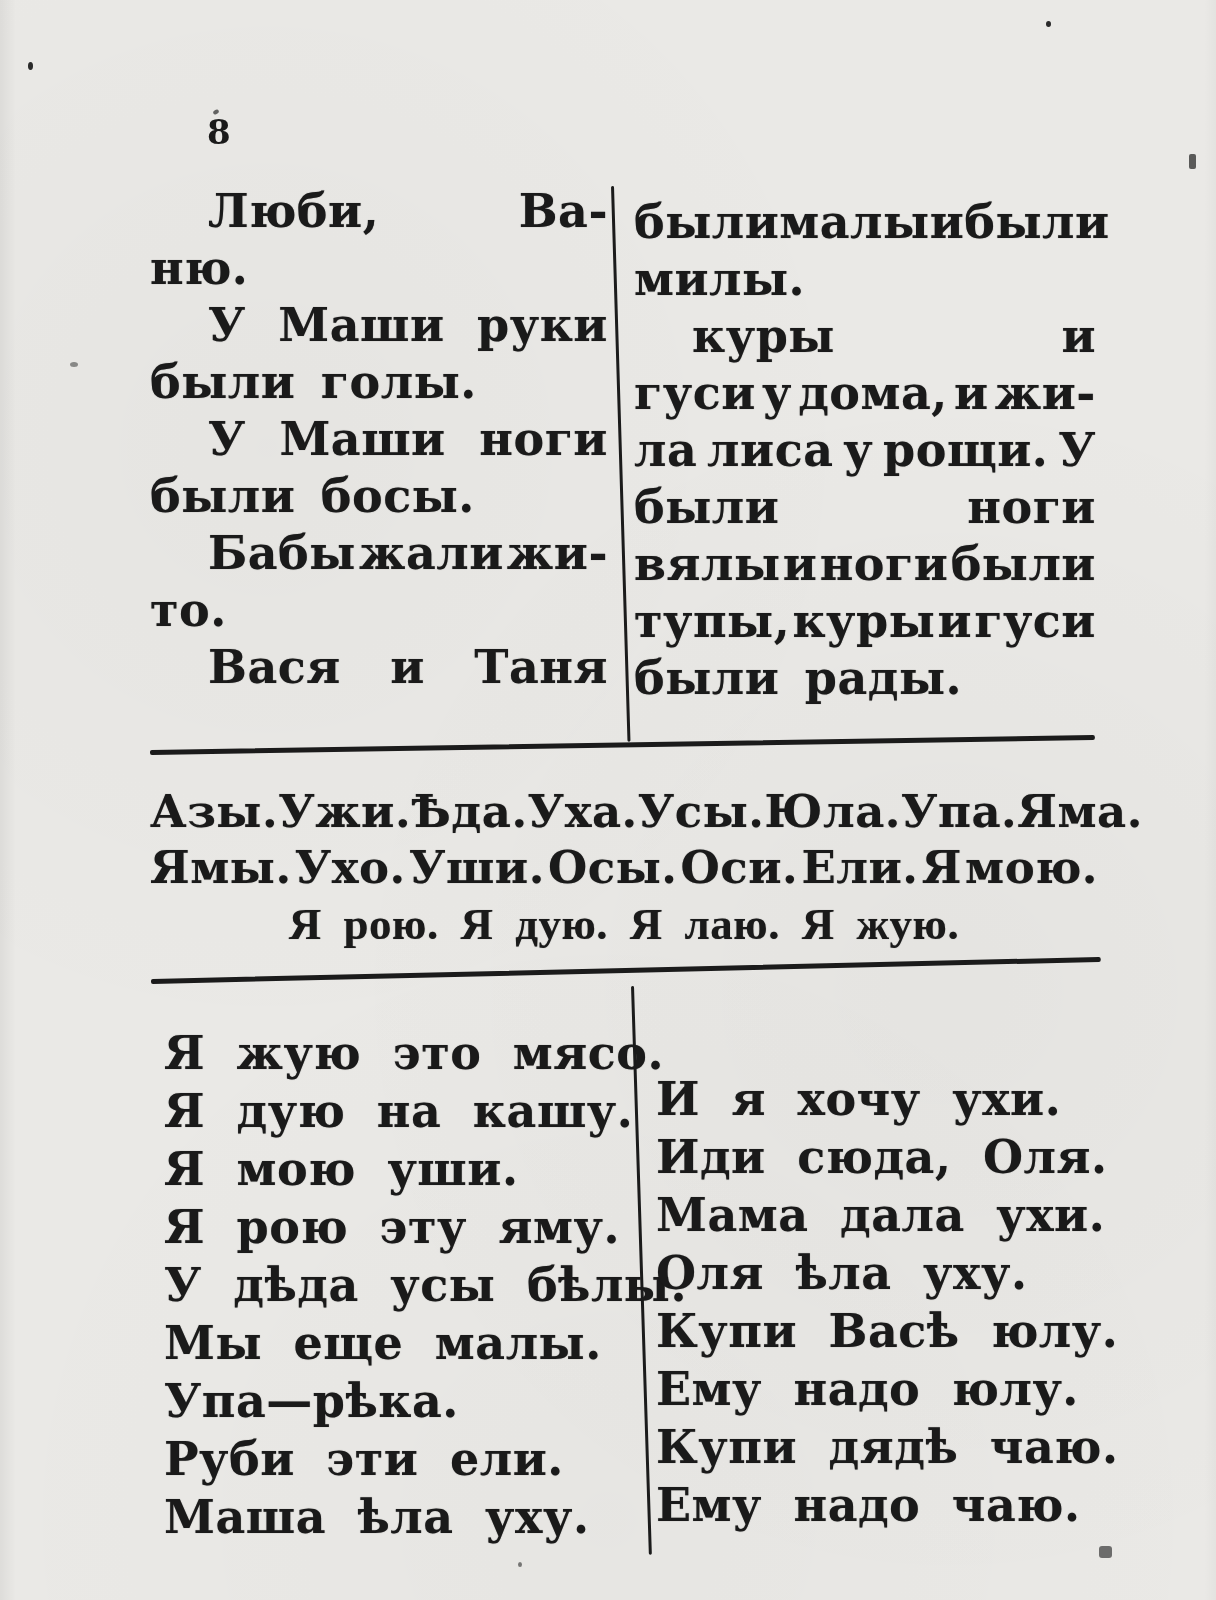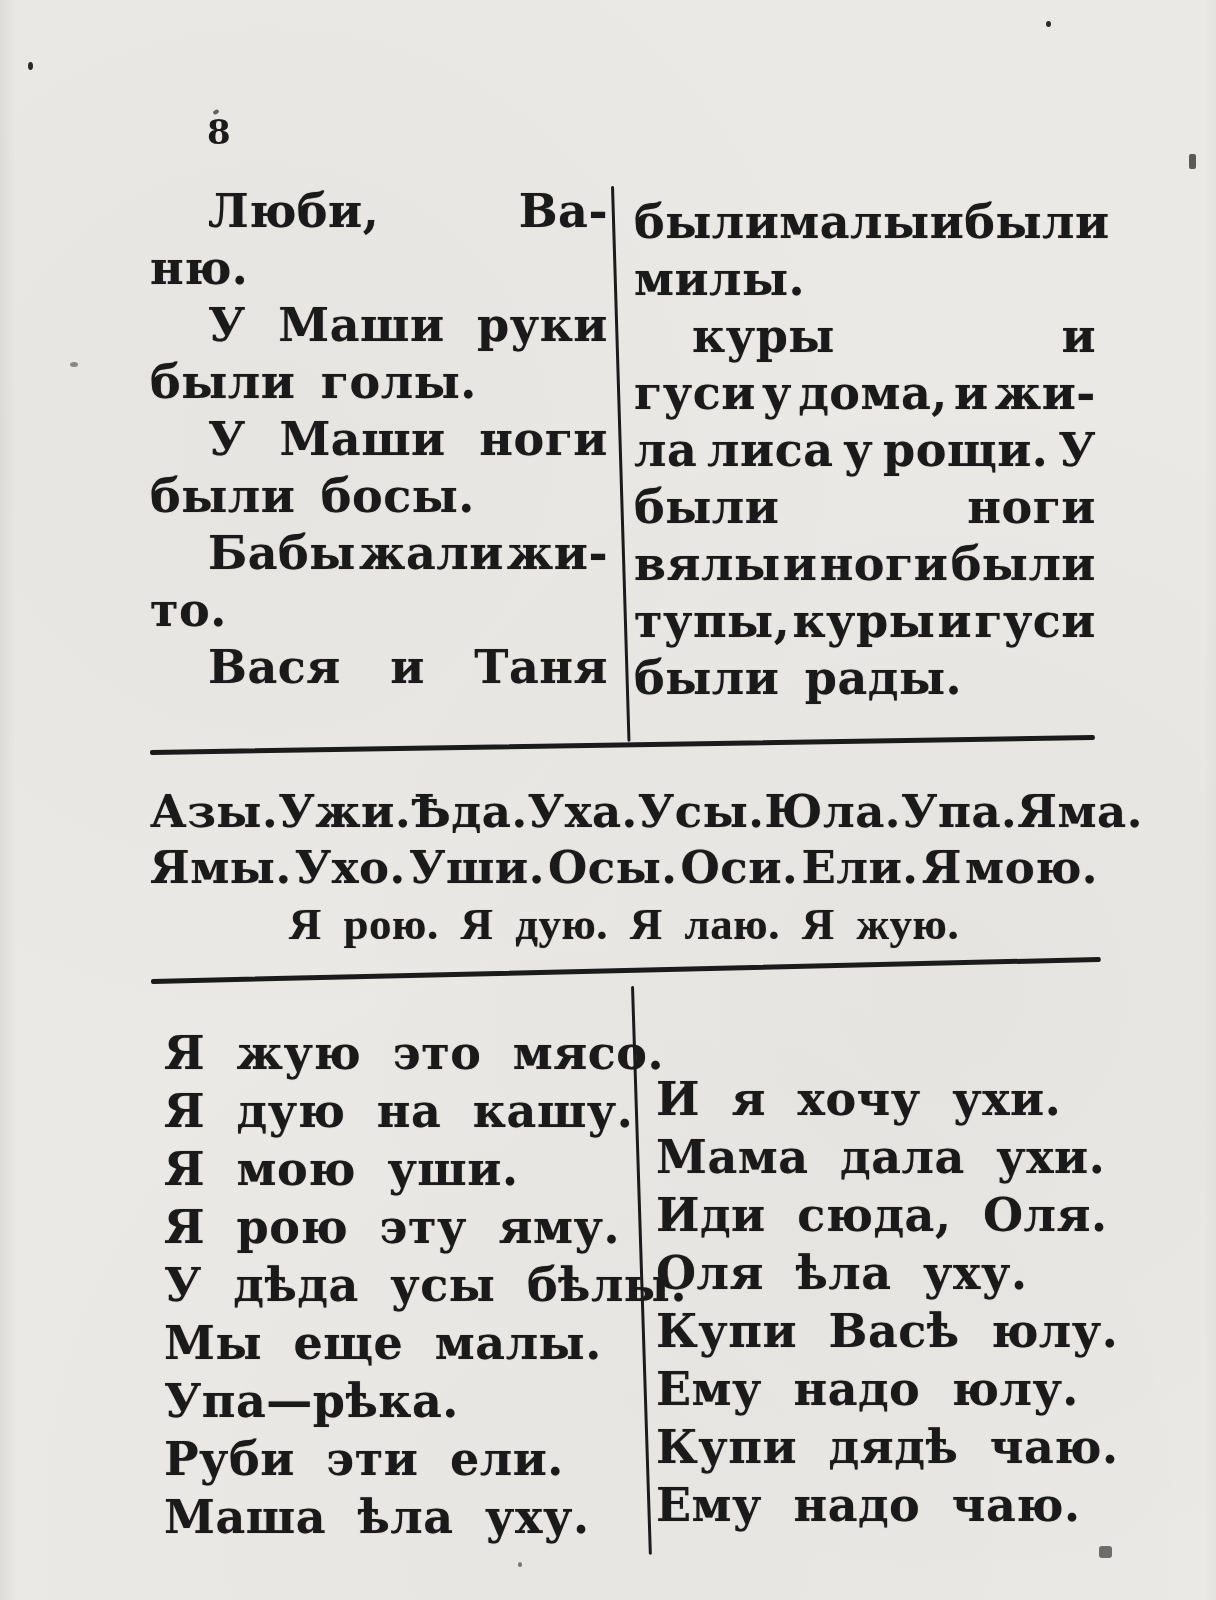--- a/index.html
+++ b/index.html
@@ -171,22 +171,22 @@
     <div class="line">Я рою эту яму.</div>
     <div class="line">У дѣда усы бѣлы.</div>
     <div class="line">Мы еще малы.</div>
     <div class="line">Упа—рѣка.</div>
     <div class="line">Руби эти ели.</div>
     <div class="line">Маша ѣла уху.</div>
   </div>
 
   <div class="col br">
     <div class="line">И я хочу ухи.</div>
+    <div class="line">Иди сюда, Оля.</div>
     <div class="line">Мама дала ухи.</div>
-    <div class="line">Иди сюда, Оля.</div>
     <div class="line">Оля ѣла уху.</div>
     <div class="line">Купи Васѣ юлу.</div>
     <div class="line">Ему надо юлу.</div>
     <div class="line">Купи дядѣ чаю.</div>
     <div class="line">Ему надо чаю.</div>
   </div>
 
   <div class="speck s1"></div>
   <div class="speck s2"></div>
   <div class="speck s3"></div>

